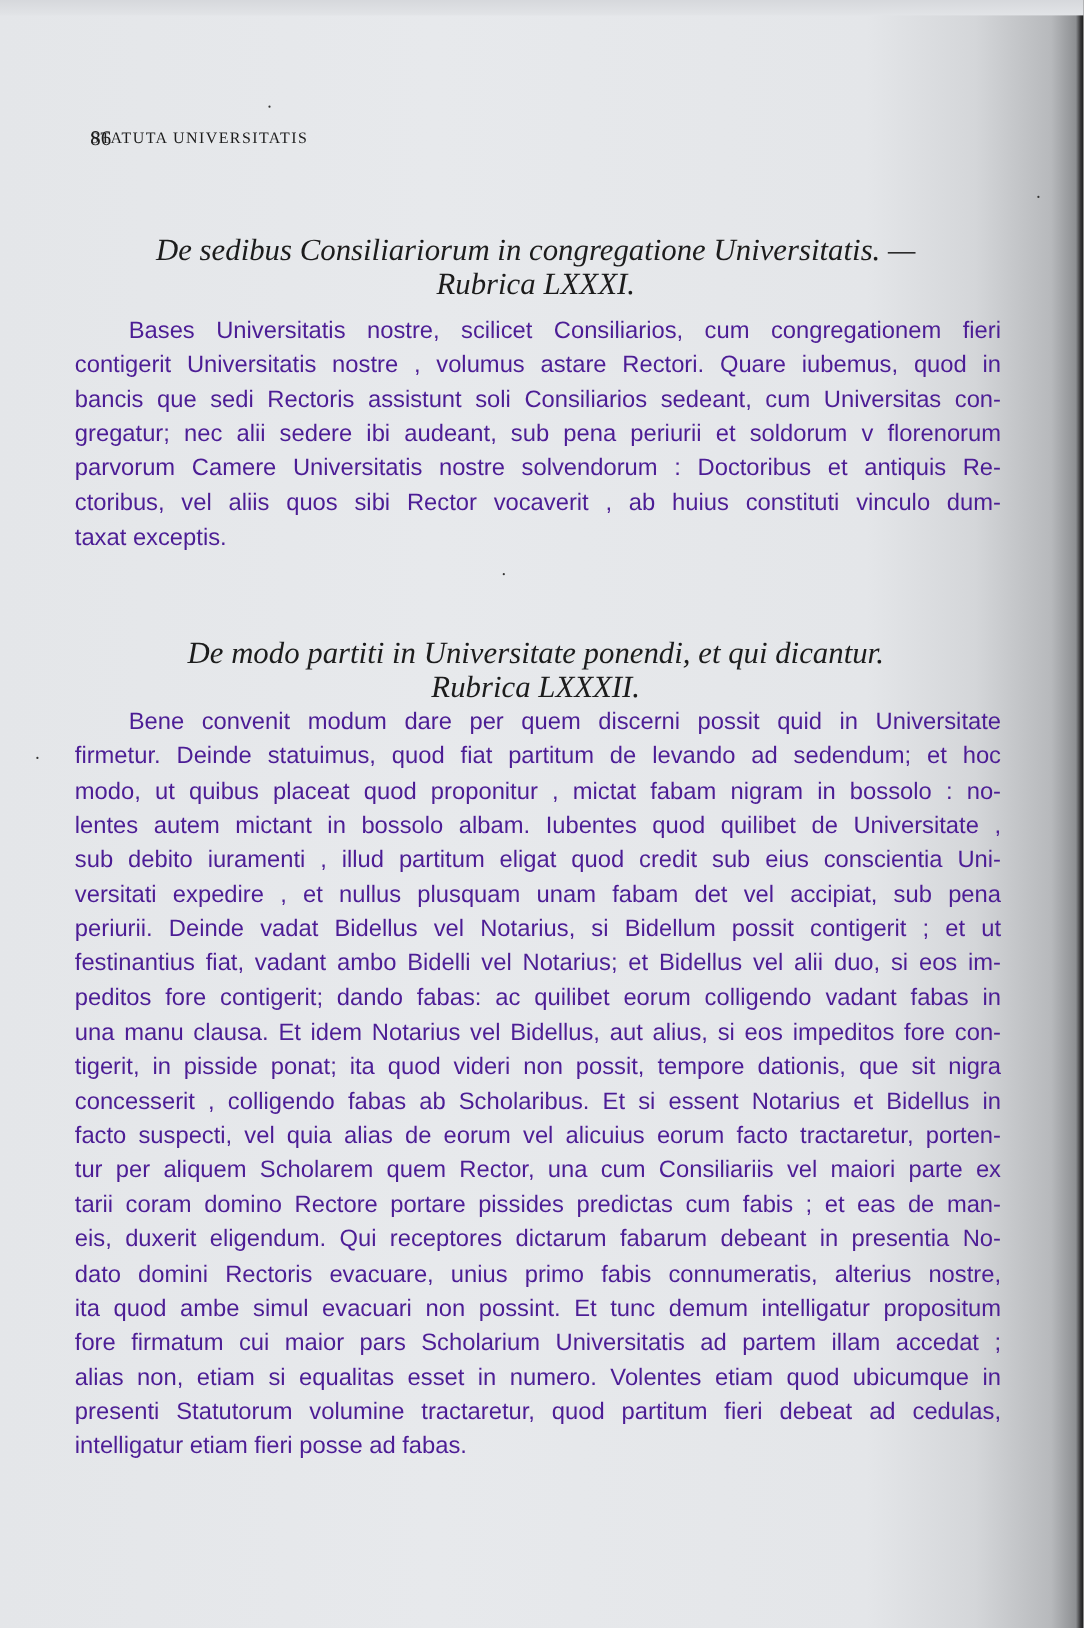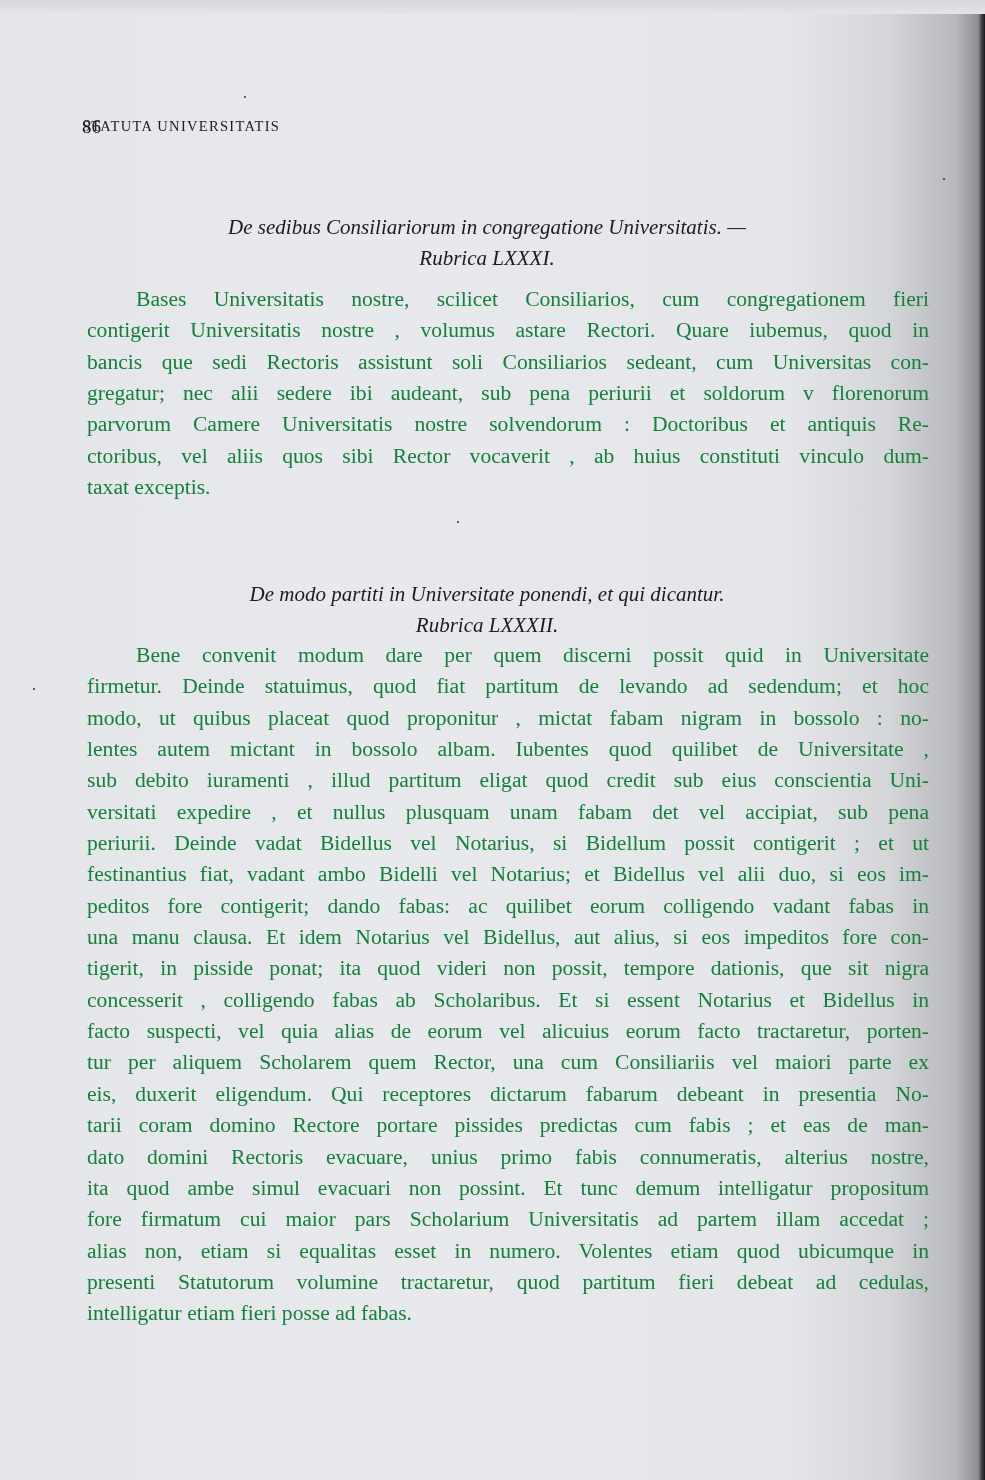--- a/index.html
+++ b/index.html
@@ -20,28 +20,27 @@
       position: absolute; left: 0; top: 0;
       font-family: "Liberation Serif", serif; font-size: 19px;
     }
     .head-title {
       position: absolute; left: 0; right: 0; top: 2px; text-align: left;
       font-family: "Liberation Serif", serif; font-size: 14.5px; letter-spacing: 1.3px;
     }
     .rubric {
       position: absolute; left: 66px; width: 842px; text-align: center;
       font-family: "Liberation Serif", serif; font-style: italic;
-      font-size: 21px; line-height: 31px;
+      font-size: 28px; line-height: 31px;
     }
     .rubric div { white-space: nowrap; }
     .para {
       position: absolute; left: 68px; width: 842px;
-      font-family: Liberation Serif, serif; font-size: 21.6px; line-height: 31.35px;
-      color: #15803d;
-      margin-left: 19px;
+      font-family: Liberation Sans, sans-serif; font-size: 21.6px; line-height: 31.35px;
+      color: #4c1d95;
     }
     .para .line {
       display: block; white-space: nowrap; text-align: justify; text-align-last: justify;
       height: 31.35px;
     }
     .para .line.last { text-align-last: left; }
     .para .line.indent { padding-left: 49px; }
     .speck { position: absolute; width: 2px; height: 2px; background: #333; border-radius: 1px; }
   </style>
 </head>
@@ -82,22 +81,22 @@
   <span class="line">sub debito iuramenti , illud partitum eligat quod credit sub eius conscientia Uni-</span>
   <span class="line">versitati expedire , et nullus plusquam unam fabam det vel accipiat, sub pena</span>
   <span class="line">periurii. Deinde vadat Bidellus vel Notarius, si Bidellum possit contigerit ; et ut</span>
   <span class="line">festinantius fiat, vadant ambo Bidelli vel Notarius; et Bidellus vel alii duo, si eos im-</span>
   <span class="line">peditos fore contigerit; dando fabas: ac quilibet eorum colligendo vadant fabas in</span>
   <span class="line">una manu clausa. Et idem Notarius vel Bidellus, aut alius, si eos impeditos fore con-</span>
   <span class="line">tigerit, in pisside ponat; ita quod videri non possit, tempore dationis, que sit nigra</span>
   <span class="line">concesserit , colligendo fabas ab Scholaribus. Et si essent Notarius et Bidellus in</span>
   <span class="line">facto suspecti, vel quia alias de eorum vel alicuius eorum facto tractaretur, porten-</span>
   <span class="line">tur per aliquem Scholarem quem Rector, una cum Consiliariis vel maiori parte ex</span>
+  <span class="line">tarii coram domino Rectore portare pissides predictas cum fabis ; et eas de man-</span>
   <span class="line">eis, duxerit eligendum. Qui receptores dictarum fabarum debeant in presentia No-</span>
-  <span class="line">tarii coram domino Rectore portare pissides predictas cum fabis ; et eas de man-</span>
   <span class="line">dato domini Rectoris evacuare, unius primo fabis connumeratis, alterius nostre,</span>
   <span class="line">ita quod ambe simul evacuari non possint. Et tunc demum intelligatur propositum</span>
   <span class="line">fore firmatum cui maior pars Scholarium Universitatis ad partem illam accedat ;</span>
   <span class="line">alias non, etiam si equalitas esset in numero. Volentes etiam quod ubicumque in</span>
   <span class="line">presenti Statutorum volumine tractaretur, quod partitum fieri debeat ad cedulas,</span>
   <span class="line last">intelligatur etiam fieri posse ad fabas.</span>
 </div>
 
 <div class="speck" style="left:943px; top:178px;"></div>
 <div class="speck" style="left:244px; top:96px;"></div>

